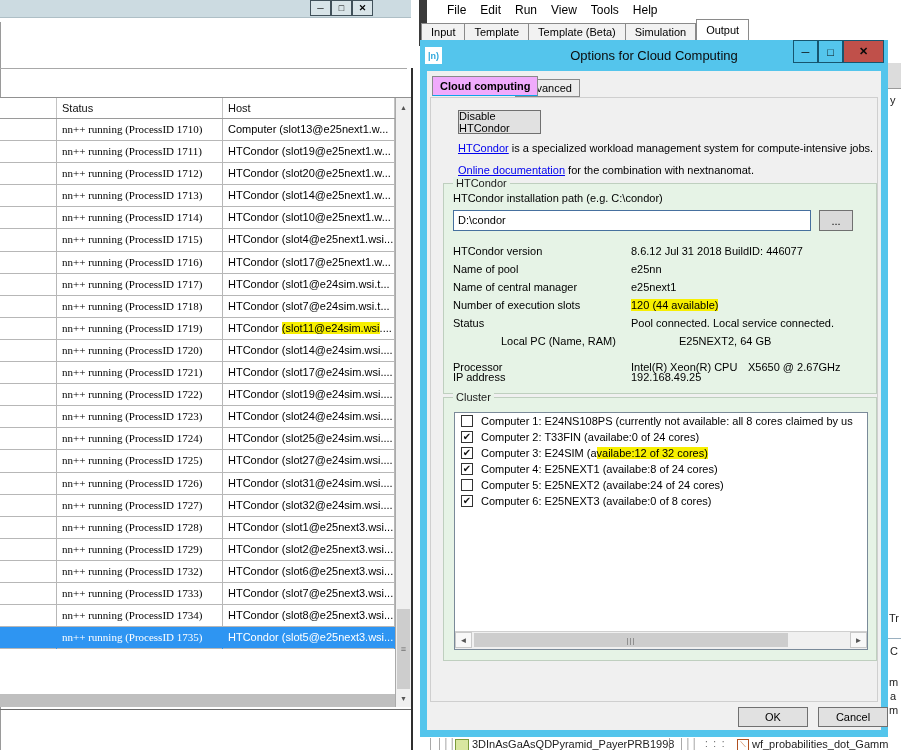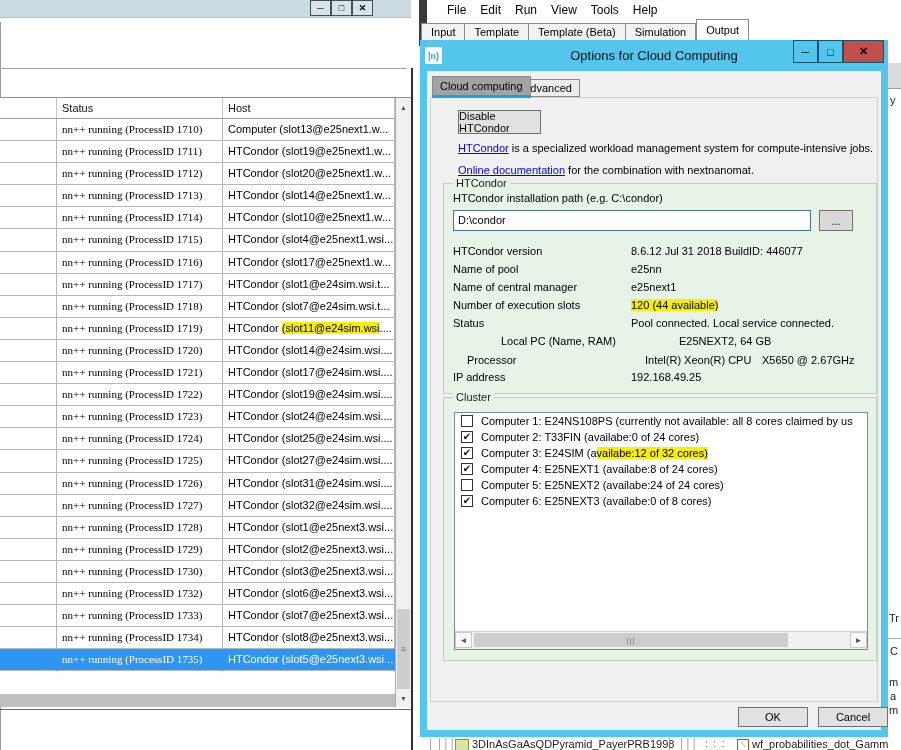--- a/index.html
+++ b/index.html
@@ -66,21 +66,21 @@
   .dlg-icon{position:absolute;left:5px;top:7px;width:17px;height:17px;background:#fff;color:#2fa8dc;
     font-size:9px;font-weight:bold;display:flex;align-items:center;justify-content:center;}
   .dlg-title{position:absolute;left:0;top:8px;width:468px;text-align:center;font-size:13px;color:#0b0b0b;}
   .dbtn{position:absolute;top:0;height:23px;background:#54c5ec;border:1px solid #16556f;box-sizing:border-box;
     display:flex;align-items:center;justify-content:center;font-weight:bold;font-size:11px;color:#0a0a0a;}
   .dbtn.close{background:#c0504a;}
   .dlg-body{position:absolute;left:7px;top:31px;width:454px;height:659px;background:#f0f0f0;}
 
   .dtab{position:absolute;font-size:11px;border:1px solid #8a8a8a;background:#ececec;box-sizing:border-box;
     padding:0 7px;line-height:18px;}
-  .dtab.active{background:#a3a3a3;border-bottom:3px solid #0ea5e9;z-index:3;}
+  .dtab.active{background:#f0abfc;border-bottom:1px solid #0ea5e9;z-index:3;font-weight:bold;}
   .tabpanel{position:absolute;left:3px;top:26px;width:448px;height:605px;border:1px solid #cfcfcf;background:#f0f0f0;box-sizing:border-box;}
 
   .btn{position:absolute;background:#e1e1e1;border:1px solid #707070;box-sizing:border-box;
     display:flex;align-items:center;justify-content:center;font-size:11px;color:#000;}
   .introline{position:absolute;left:31px;white-space:nowrap;font-size:11px;}
   a.lnk{color:#0000ee;text-decoration:underline;}
 
   .grp{position:absolute;left:16px;width:434px;background:#e6f3e6;border:1px solid #bfcfbf;box-sizing:border-box;}
   .grp-label{position:absolute;left:9px;top:-7px;background:#e6f3e6;padding:0 3px;font-size:11px;color:#1c1c1c;}
   .g1{top:112px;height:211px;}
@@ -223,25 +223,20 @@
           </div>
           <div class="trow">
             <div class="td c1"></div>
             <div class="td c2">nn++ running (ProcessID 1728)</div>
             <div class="td c3">HTCondor (slot1@e25next3.wsi...</div>
           </div>
           <div class="trow">
             <div class="td c1"></div>
             <div class="td c2">nn++ running (ProcessID 1729)</div>
             <div class="td c3">HTCondor (slot2@e25next3.wsi...</div>
-          </div>
-          <div class="trow">
-            <div class="td c1"></div>
-            <div class="td c2">nn++ running (ProcessID 1730)</div>
-            <div class="td c3">HTCondor (slot3@e25next3.wsi...</div>
           </div>
           <div class="trow">
             <div class="td c1"></div>
             <div class="td c2">nn++ running (ProcessID 1732)</div>
             <div class="td c3">HTCondor (slot6@e25next3.wsi...</div>
           </div>
           <div class="trow">
             <div class="td c1"></div>
             <div class="td c2">nn++ running (ProcessID 1733)</div>
             <div class="td c3">HTCondor (slot7@e25next3.wsi...</div>
@@ -350,21 +345,21 @@
               <span class="fvalue"><span class="hl">120 (44 available)</span></span>
             </div>
             <div class="frow" style="top: 133px;">
               <span class="flabel">Status</span>
               <span class="fvalue">Pool connected. Local service connected.</span>
             </div>
             <div class="frow" style="top: 151px; margin-left: 48px;">
               <span class="flabel">Local PC (Name, RAM)</span>
               <span class="fvalue">E25NEXT2, 64 GB</span>
             </div>
-            <div class="frow" style="top: 170px; margin-left: 14px;">
+            <div class="frow" style="top: 177px;">
               <span class="flabel">Processor</span>
               <span class="fvalue">Intel(R) Xeon(R) CPU</span>
               <span class="fvalue2">X5650  @ 2.67GHz</span>
             </div>
             <div class="frow" style="top: 187px;">
               <span class="flabel">IP address</span>
               <span class="fvalue">192.168.49.25</span>
             </div>
           </div>
       </div>

